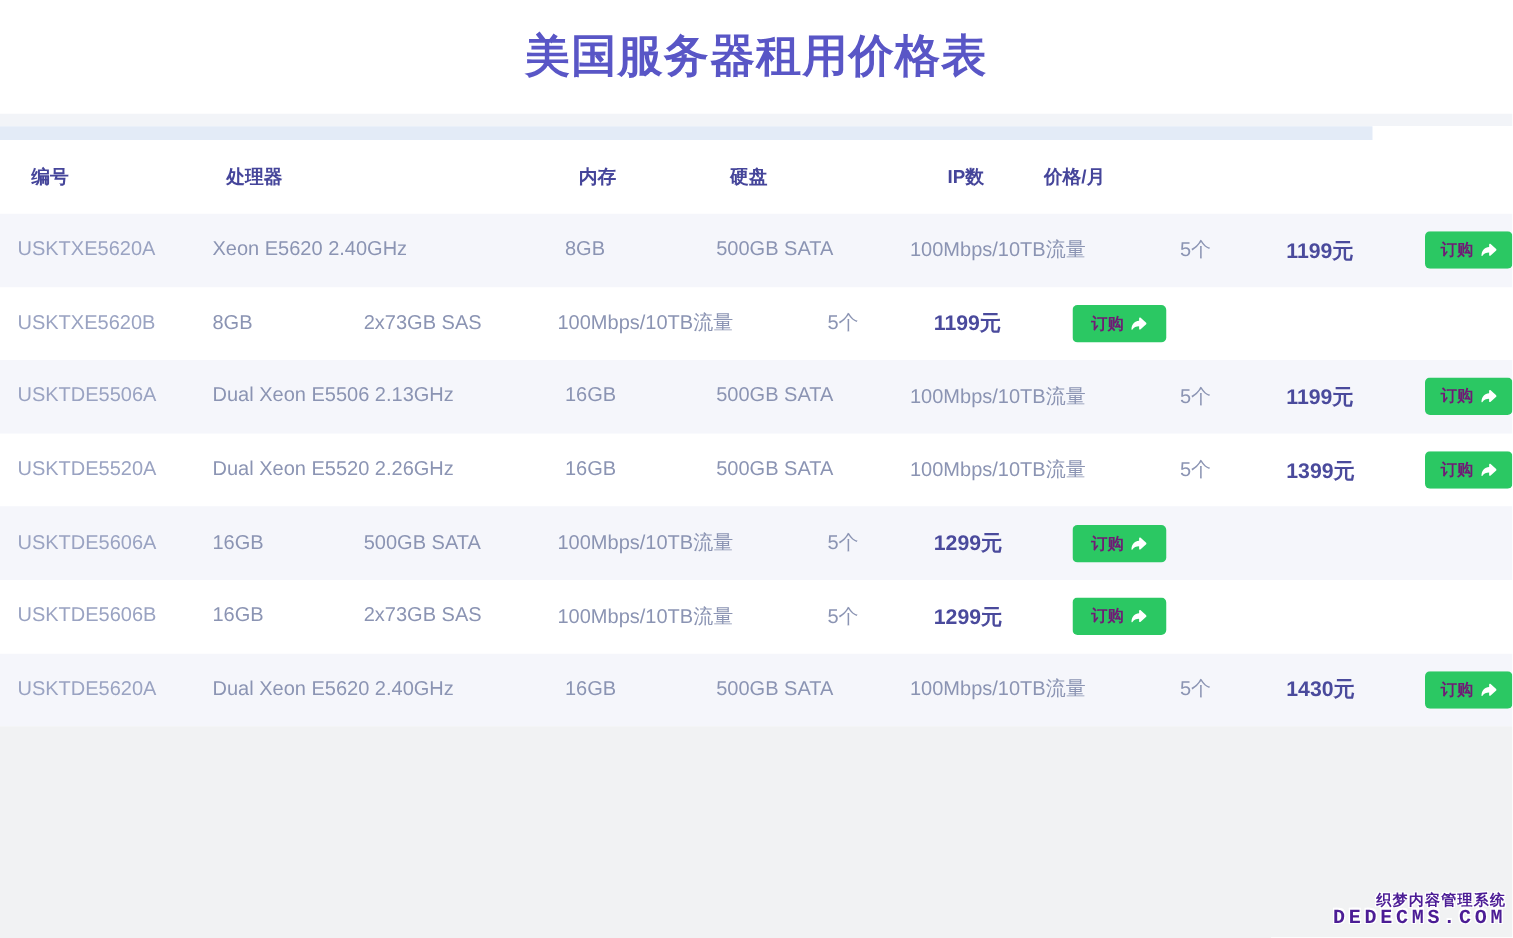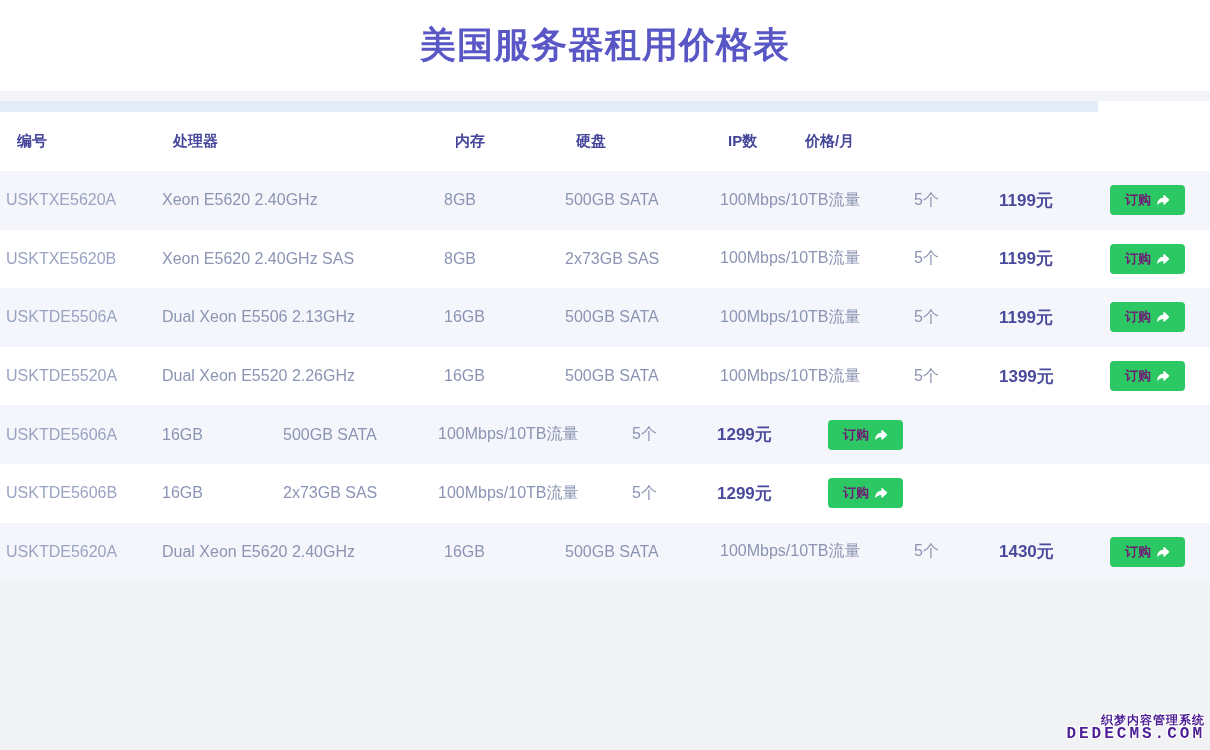--- a/index.html
+++ b/index.html
@@ -19,31 +19,31 @@
 
   
   .strip-soft { height: 10px; background: #f2f4f8; width: 100%; }
   .strip-blue-wrap { height: 11px; background: #ffffff; width: 100%; }
   .strip-blue { height: 11px; width: 1098px; background: #e3ebf7; }
 
   
   .table { width: 100%; background: #ffffff; }
   .row {
     display: flex; align-items: center;
-    height: 58.6px; padding-left: 6px; background: #ffffff;
+    height: 58.6px; padding-left: 14px; background: #ffffff;
   }
   .row.striped { background: #f5f6fb; }
   .header-row { height: 59px; background: #ffffff; }
   .cell { font-size: 16px; color: #8b94b3; overflow: hidden; white-space: nowrap; }
   .c-id    { width: 156px; color: #9aa3c2; }
   .c-cpu   { width: 282px; }
   .c-ram   { width: 121px; }
   .c-disk  { width: 155px; }
   .c-bw    { width: 194px; }
-  .c-ip    { width: 85px;  }
+  .c-ip    { width: 85px; margin-left: 22px;  }
   .c-price { width: 111px; font-weight: bold; color: #4a4a9c; font-size: 17px; }
   .c-action{ flex: 1; display: flex; align-items: center; }
   .header-row .cell {
     font-size: 15px; font-weight: bold; color: #45459a; padding-left: 11px;
   }
   .header-row .c-ip { padding-left: 8px; }
   .header-row .c-price { padding-left: 0; font-size: 15px; }
 
   
   .order-btn {
@@ -104,21 +104,20 @@
       <button class="order-btn">
         <span>订购</span>
         <svg viewBox="0 0 24 24" aria-hidden="true">
           <path d="M22.2 10.7 14.6 3.8c-.8-.75-2.1-.17-2.1 .95v3.2C6.2 8.4 2.3 12.9 2 19.4c-.03.74.92 1.05 1.35.45 2.1-2.9 5.0-4.3 9.15-4.45v3.3c0 1.12 1.3 1.7 2.1.95l7.6-6.9c.55-.5.55-1.35 0-1.85z"></path>
         </svg>
       </button>
     </div>
   </div>
         <div class="row">
     <div class="cell c-id">USKTXE5620B</div>
-    <div class="cell c-cpu">Xeon E5620 2.40GHz SAS</div>
     <div class="cell c-ram">8GB</div>
     <div class="cell c-disk">2x73GB SAS</div>
     <div class="cell c-bw">100Mbps/10TB流量</div>
     <div class="cell c-ip">5个</div>
     <div class="cell c-price">1199元</div>
     <div class="cell c-action">
       <button class="order-btn">
         <span>订购</span>
         <svg viewBox="0 0 24 24" aria-hidden="true">
           <path d="M22.2 10.7 14.6 3.8c-.8-.75-2.1-.17-2.1 .95v3.2C6.2 8.4 2.3 12.9 2 19.4c-.03.74.92 1.05 1.35.45 2.1-2.9 5.0-4.3 9.15-4.45v3.3c0 1.12 1.3 1.7 2.1.95l7.6-6.9c.55-.5.55-1.35 0-1.85z"></path>

